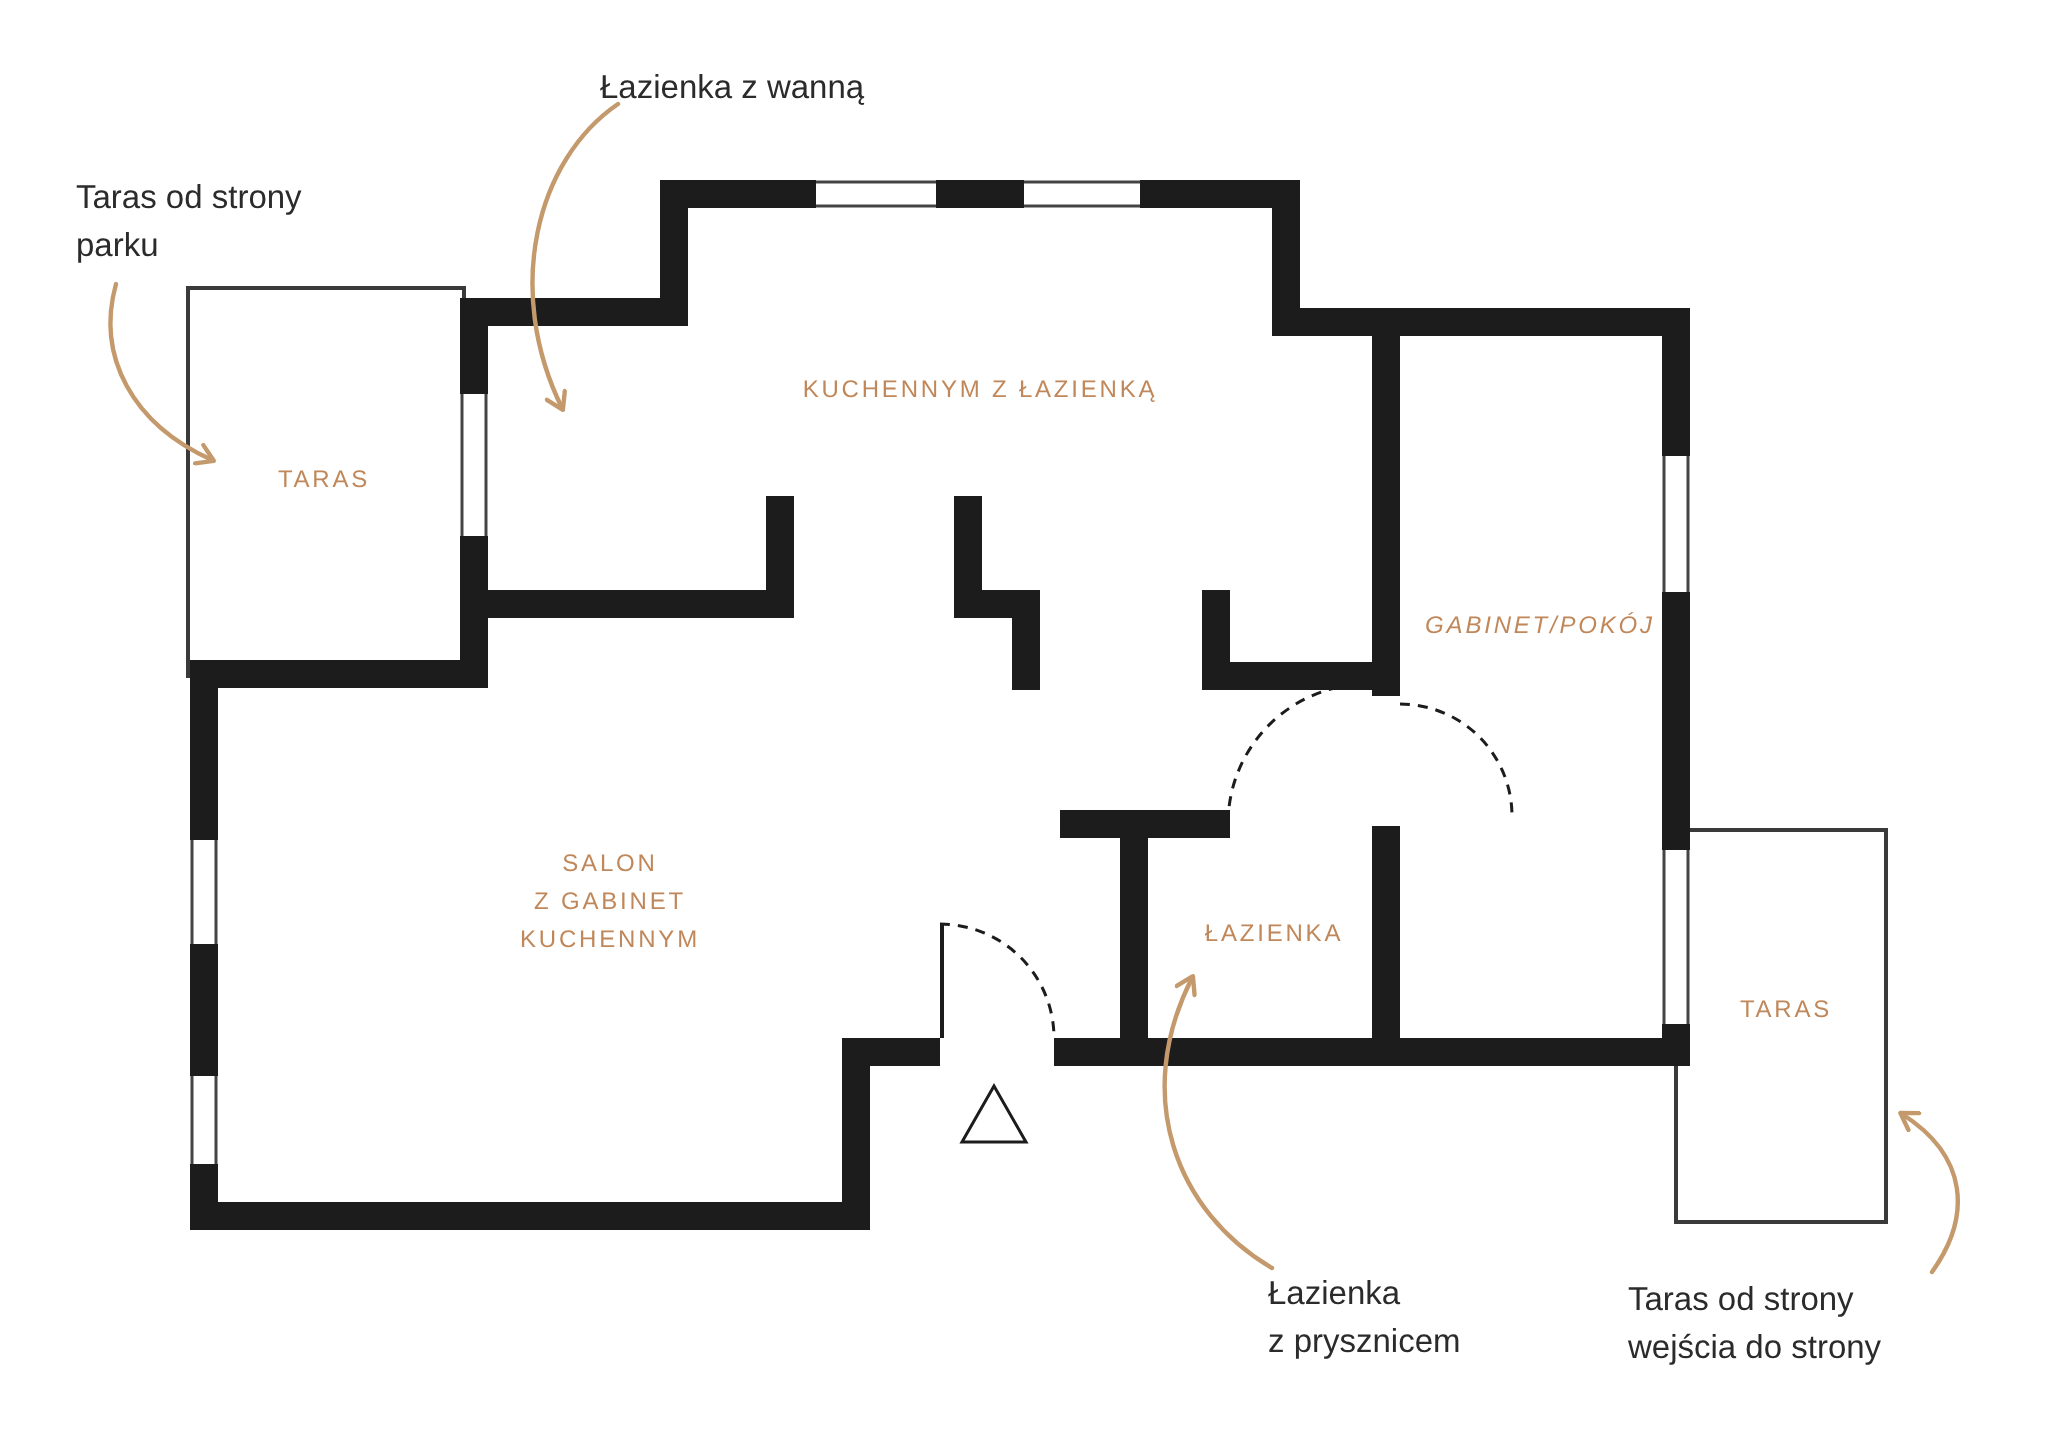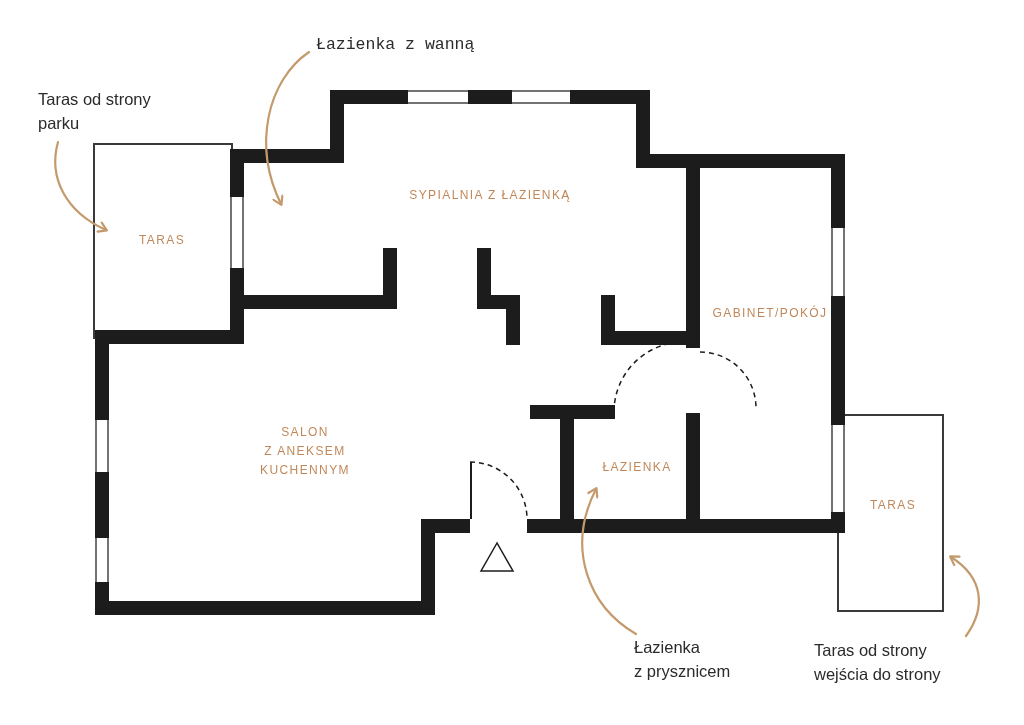--- a/index.html
+++ b/index.html
@@ -119,35 +119,35 @@
     <g fill="none" stroke="#c49a6c" stroke-width="2.2" stroke-linecap="round">
       <path d="M 309 52 C 268 80, 252 145, 281 204" marker-end="url(#ah)"></path>
       <path d="M 58 142 C 48 178, 66 212, 106 230" marker-end="url(#ah)"></path>
       <path d="M 636 634 C 588 606, 566 548, 596 489" marker-end="url(#ah)"></path>
       <path d="M 966 636 C 986 608, 984 578, 951 557" marker-end="url(#ah)"></path>
     </g>
   </svg>
 
   <div class="room-label" style="left:162px;top:240px;">TARAS</div>
 
-  <div class="room-label" style="left:490px;top:195px;">SYPIALNIA Z ŁAZIENKĄ</div>
+  <div class="room-label" style="left:490px;top:195px;">KUCHENNYM Z ŁAZIENKĄ</div>
 
-  <div class="room-label" style="left:770px;top:313px;">GABINET/POKÓJ</div>
+  <div class="room-label" style="left:770px;top:313px;font-style:italic;">GABINET/POKÓJ</div>
 
   <div class="room-label" style="left:305px;top:451px;text-align:center;">
     <div>SALON</div>
-    <div>Z ANEKSEM</div>
+    <div>Z GABINET</div>
     <div>KUCHENNYM</div>
   </div>
 
   <div class="room-label" style="left:637px;top:467px;">ŁAZIENKA</div>
 
   <div class="room-label" style="left:893px;top:505px;">TARAS</div>
 
-  <div class="annotation" style="left:316px;top:33px;font-family:Liberation Mono, monospace;">
+  <div class="annotation" style="left:300px;top:33px;">
     <div>Łazienka z wanną</div>
   </div>
 
   <div class="annotation" style="left:38px;top:88px;">
     <div>Taras od strony</div>
     <div>parku</div>
   </div>
 
   <div class="annotation" style="left:634px;top:636px;">
     <div>Łazienka</div>

